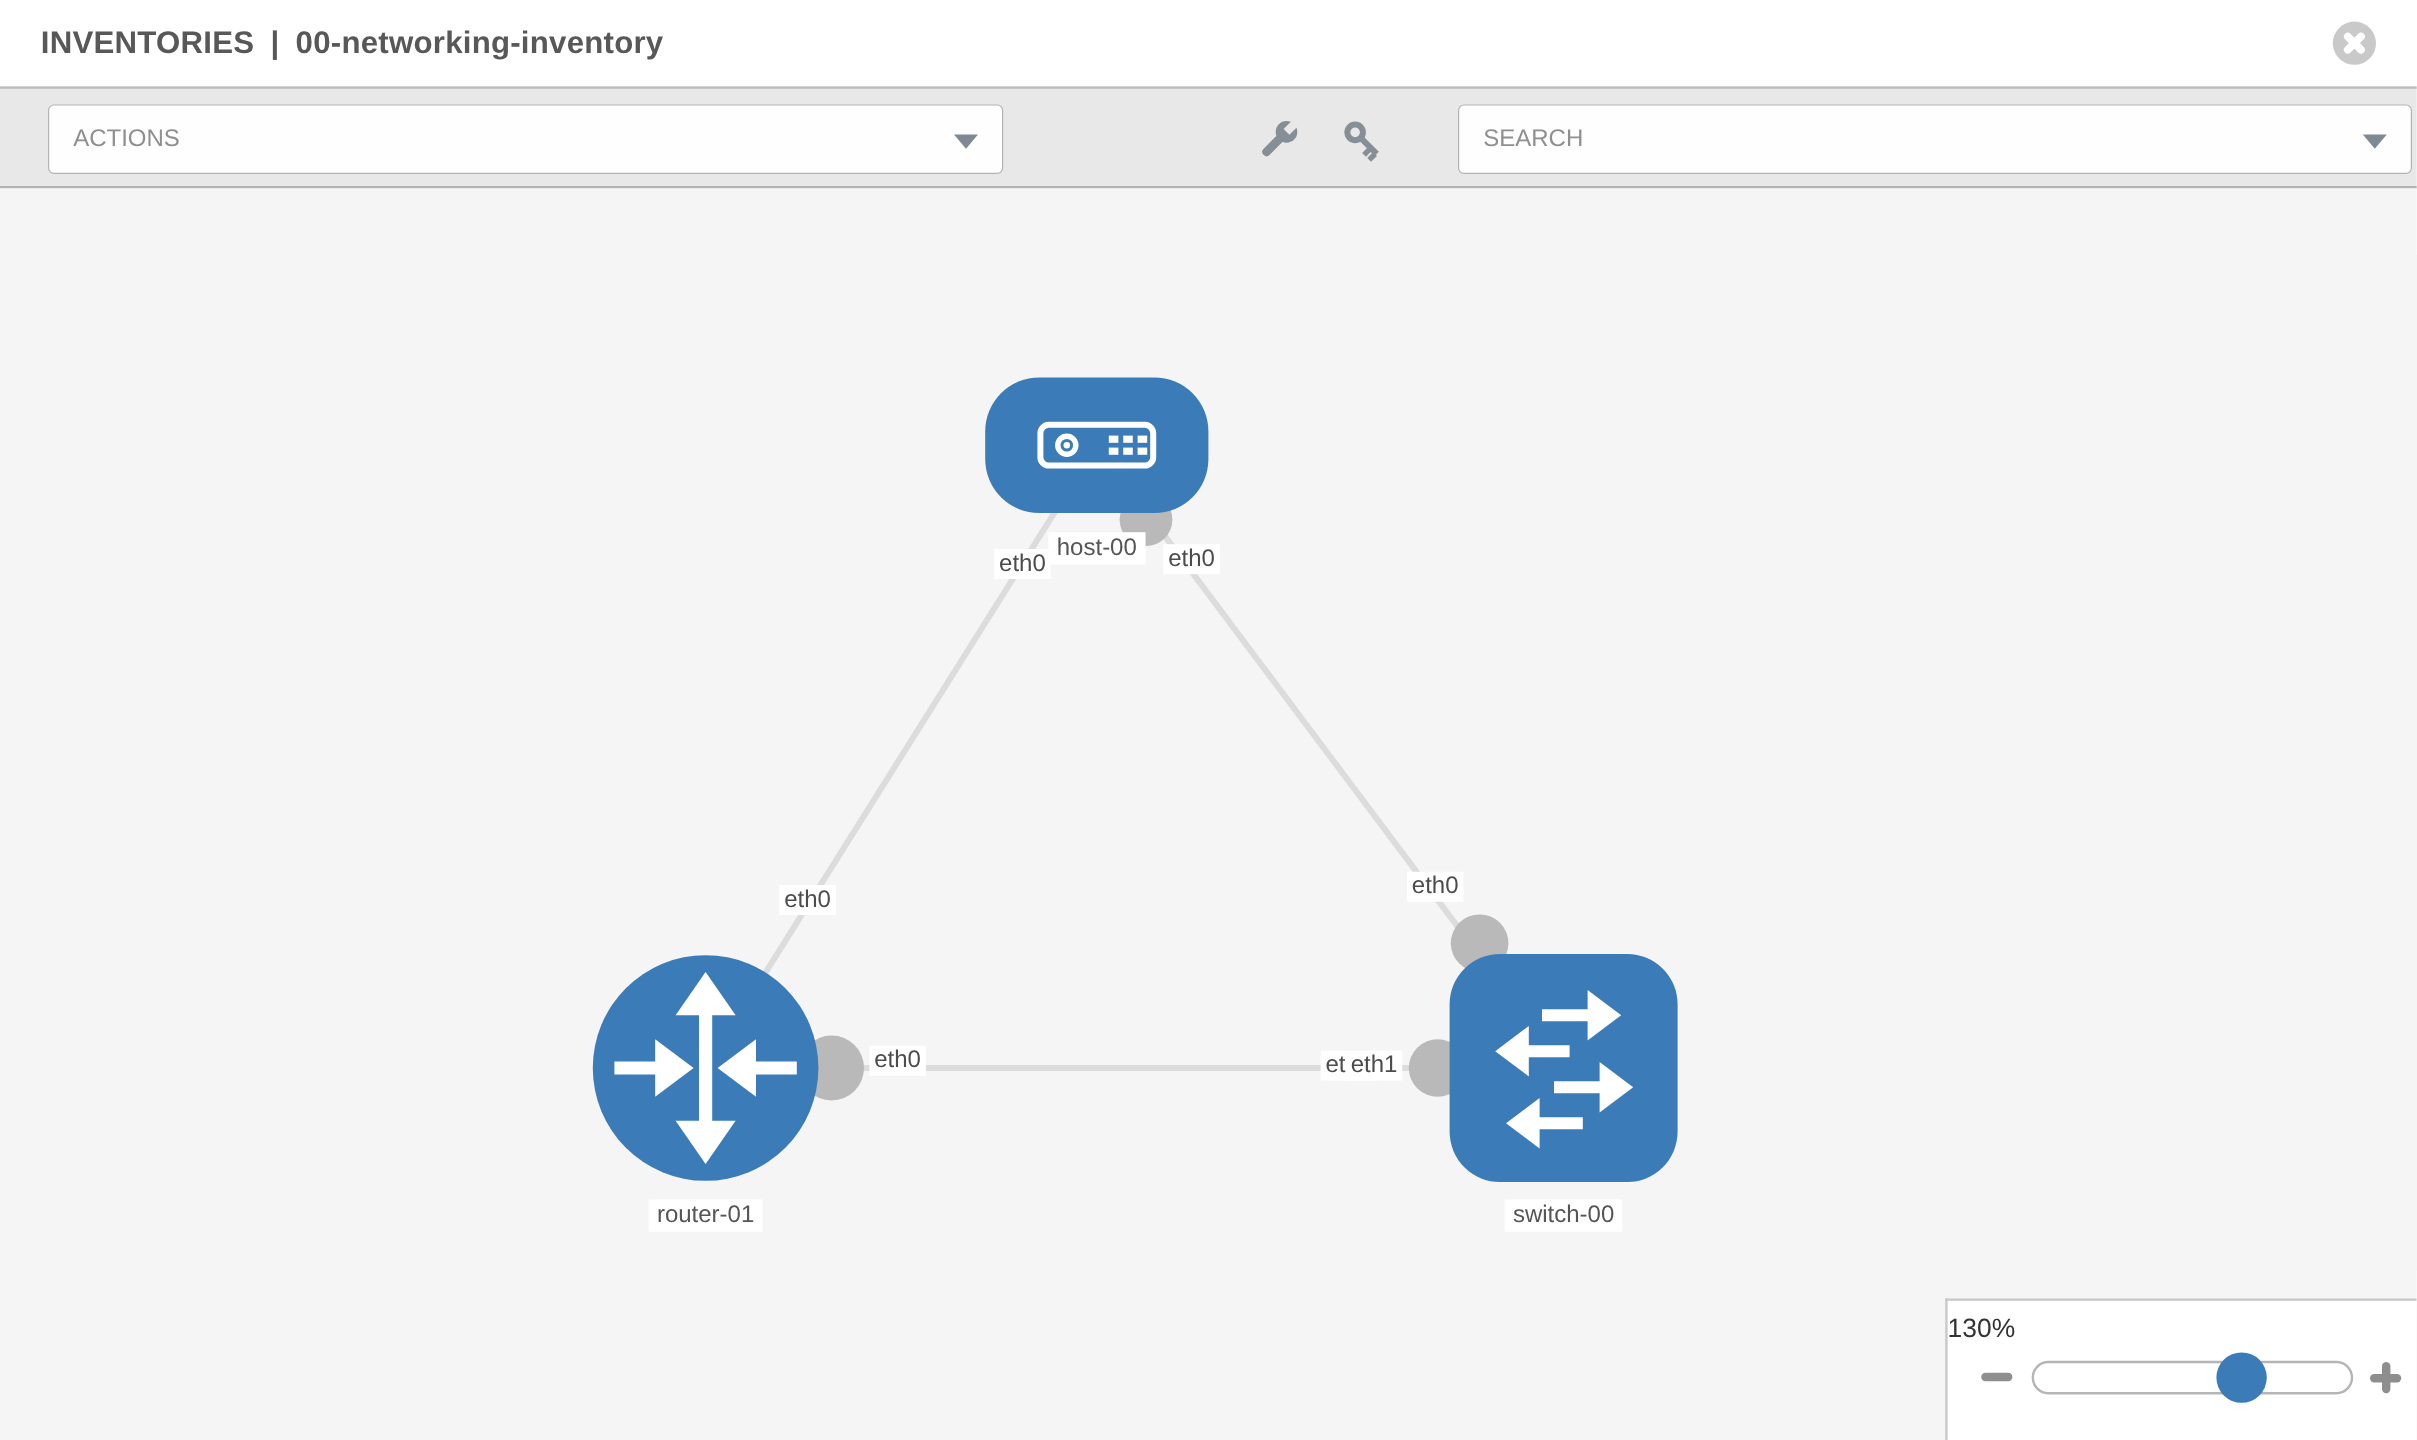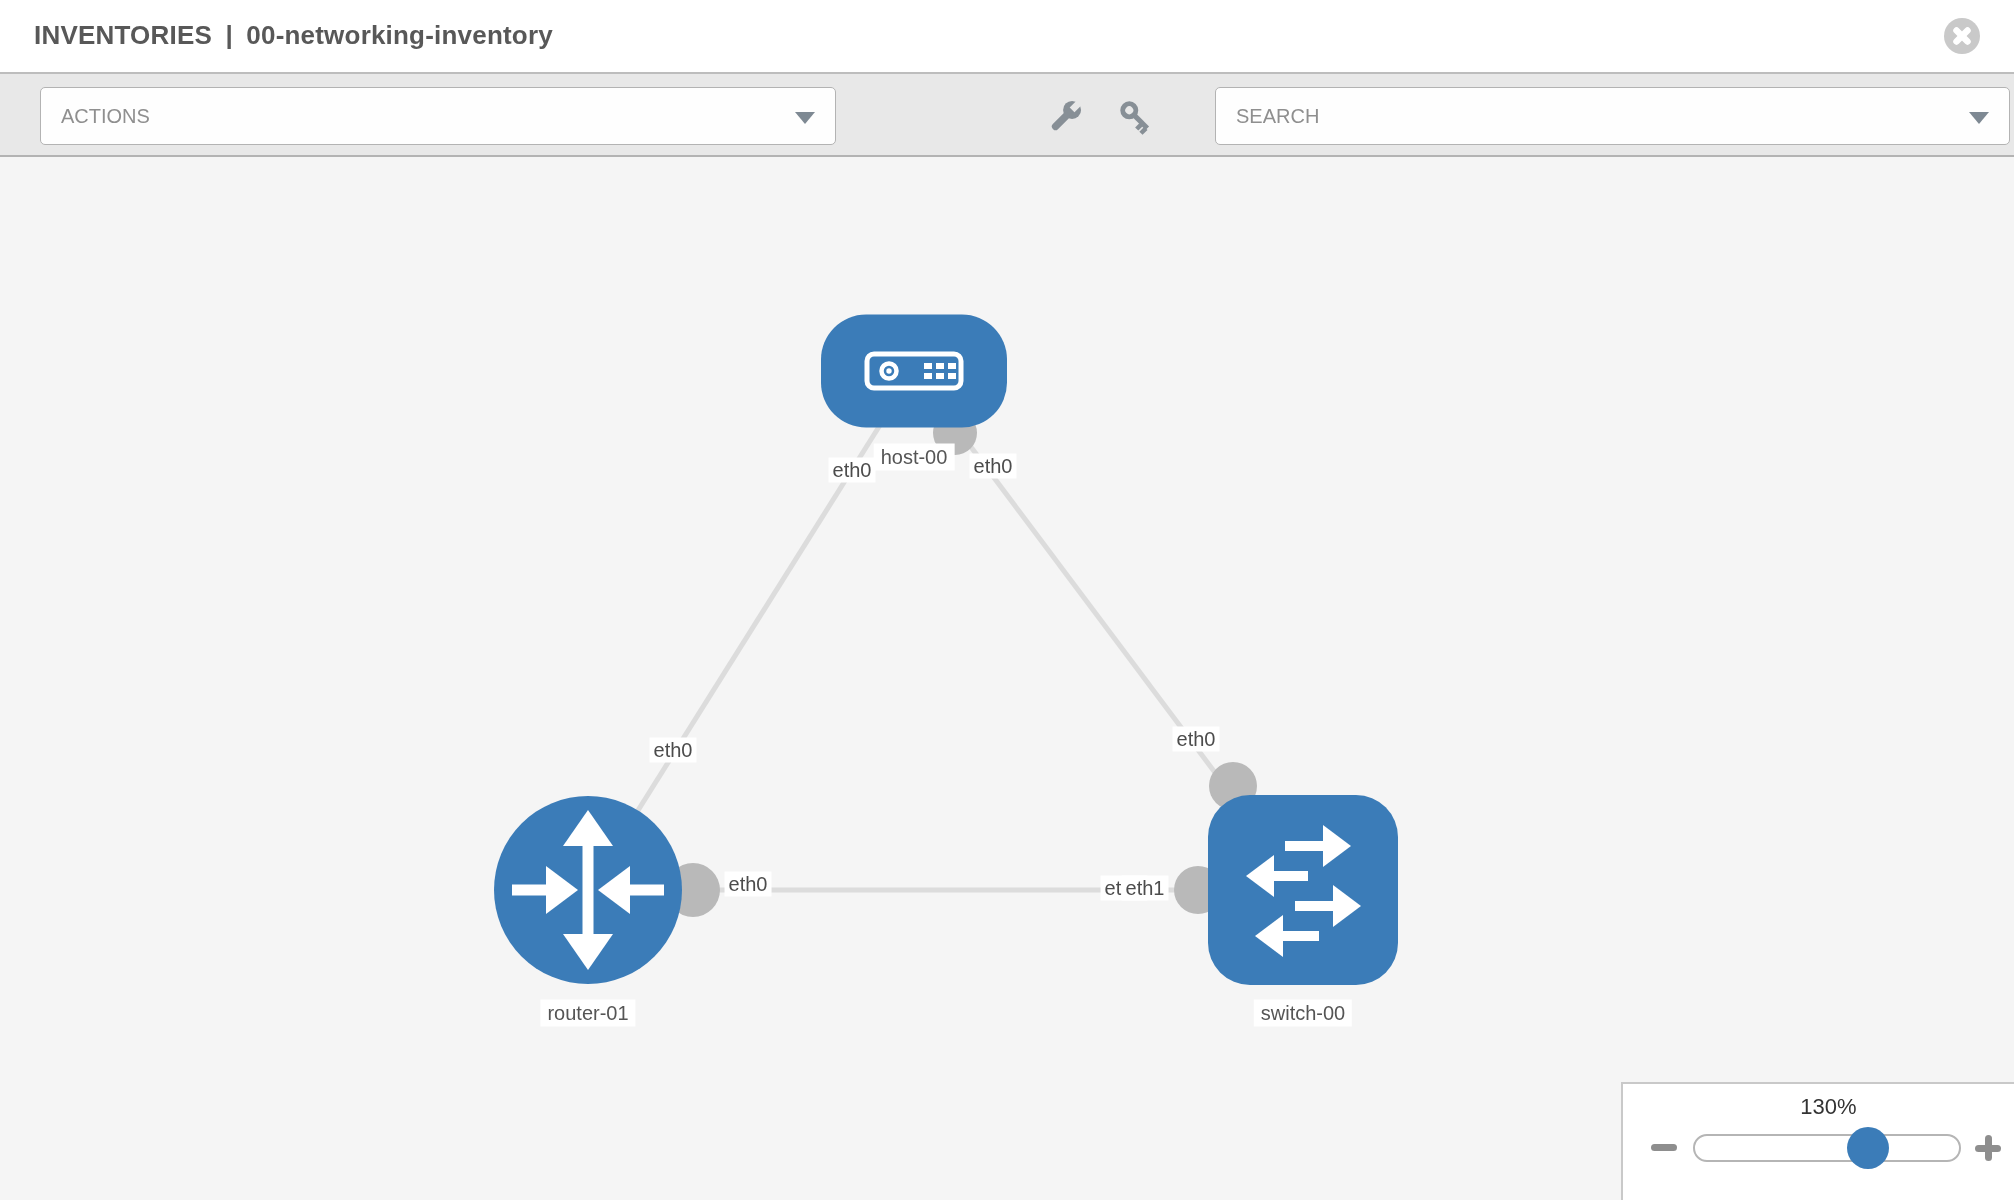--- a/index.html
+++ b/index.html
@@ -35,21 +35,21 @@
   .canvas { position: relative; height: 1043px; background: #f5f5f5; overflow: hidden; }
   .canvas svg.topo { position: absolute; left: 0; top: 0; }
   .iface-label, .node-label { position: absolute; transform: translate(-50%, -50%);
     background: #fff; color: #4c4c4c; white-space: nowrap; }
   .iface-label { font-size: 20px; padding: 1px 4px; }
   .node-label  { font-size: 20px; padding: 2px 7px; color: #555; }
 
   
   .zoom-panel { position: absolute; right: 0; bottom: 0; width: 393px; height: 118px;
     background: #fff; border-left: 2px solid #c9c9c9; border-top: 2px solid #c9c9c9; }
-  .zoom-level { text-align: center; margin-top: 10px; font-size: 22px; color: #333; padding-left: 20px; }
+  .zoom-level { margin-top: 10px; font-size: 22px; color: #333; }
   .zoom-row { position: relative; height: 60px; }
   .zoom-minus { position: absolute; left: 28px; top: 24px; width: 26px; height: 7px;
     border-radius: 4px; background: #8e8e8e; cursor: pointer; }
   .zoom-plus { position: absolute; left: 352px; top: 15px; width: 26px; height: 26px; cursor: pointer; }
   .zoom-plus::before { content: ""; position: absolute; left: 0; top: 10px; width: 26px; height: 7px;
     border-radius: 4px; background: #8e8e8e; }
   .zoom-plus::after { content: ""; position: absolute; left: 10px; top: 0; width: 7px; height: 26px;
     border-radius: 4px; background: #8e8e8e; }
   .zoom-track { position: absolute; left: 70px; top: 14px; width: 268px; height: 28px;
     border: 2px solid #b5b5b5; border-radius: 15px; background: #fff; cursor: pointer; }

